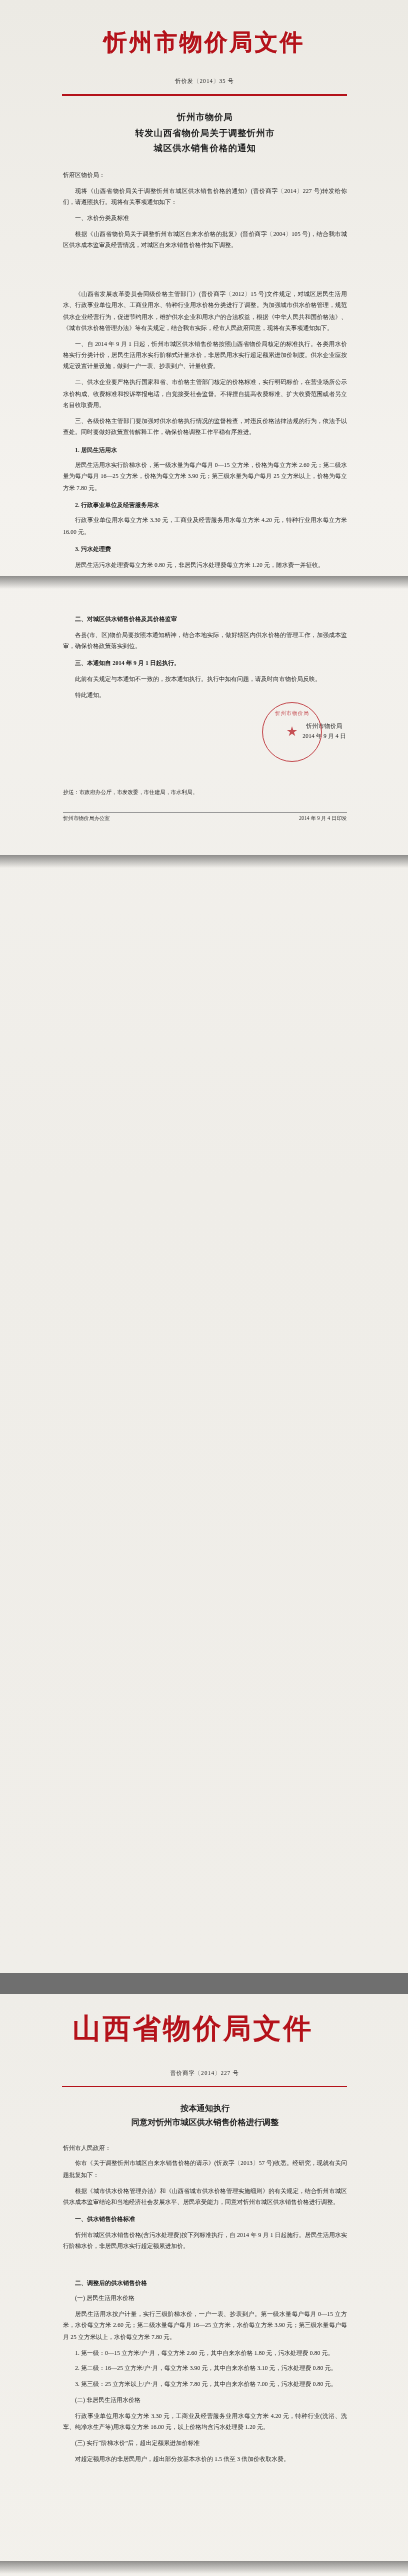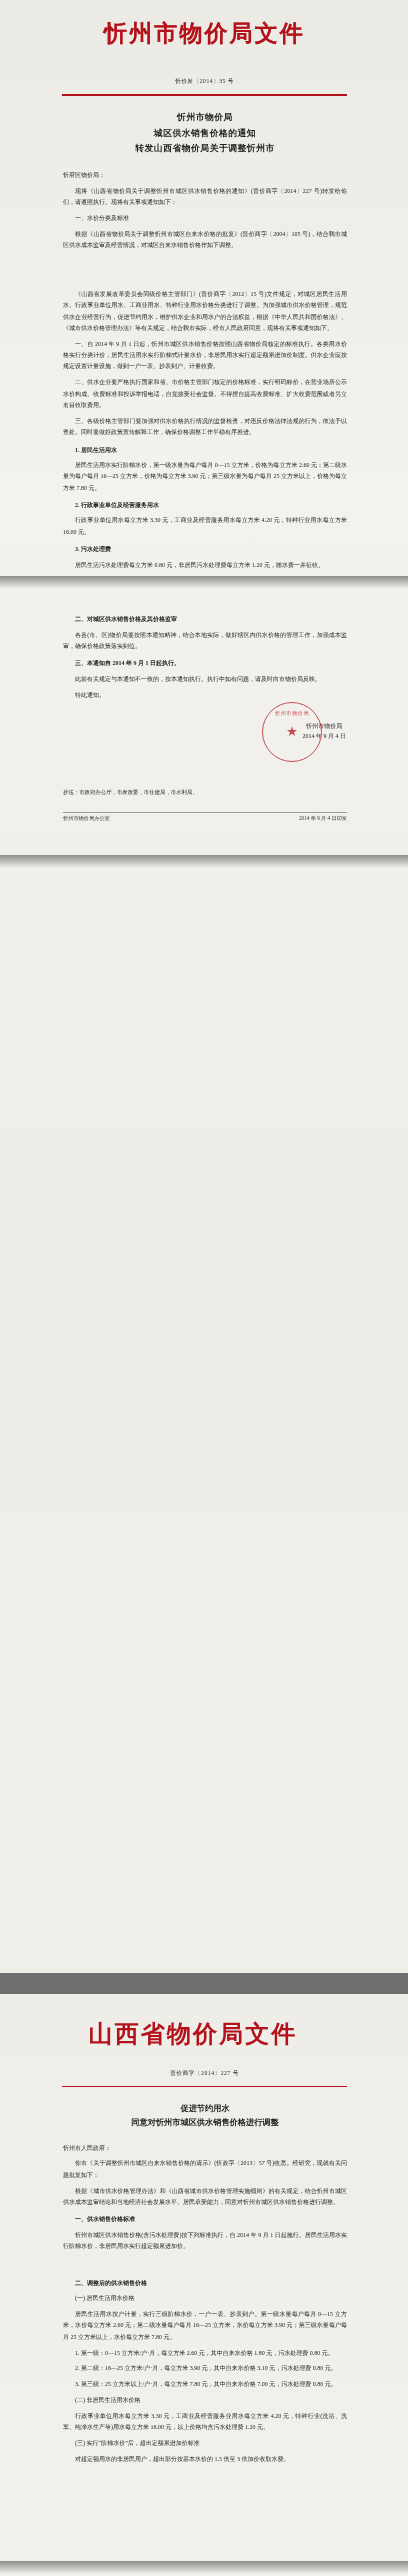--- a/index.html
+++ b/index.html
@@ -31,21 +31,21 @@
   
   .doc-title-red {
     color: #b4121a;
     font-family: "Liberation Serif", serif;
     font-weight: bold;
     text-align: center;
     letter-spacing: 2.1px;
   }
   .p1-title {
     position: absolute;
-    top: 18px;
+    top: 27px;
     left: 0;
     width: 409px;
     font-size: 23px;
     text-shadow: 0 0 0.5px rgba(180,18,26,.6);
   }
   .red-rule {
     position: absolute;
     left: 62px;
     width: 285px;
     height: 1.5px;
@@ -131,21 +131,21 @@
     background: linear-gradient(180deg, rgba(60,60,60,.55), rgba(110,110,110,0));
   }
   .page-break {
     width: 409px;
     height: 20.6px;
     background: #6f6f6f;
     margin: 0 auto;
   }
   .list-item { margin: 0 0 4.6px 0; text-indent: 2em; }
   .heading-sub { font-weight: bold; text-indent: 2em; margin: 6.2px 0 4.1px 0; }
-  .p2-title { position: absolute; top: 24px; left: 0; width: 386px; font-size: 24px; }
+  .p2-title { position: absolute; top: 16px; left: 0; width: 386px; font-size: 28px; }
   .p2-rule { top: 92px; }
   .p2-docnum { top: 76px; }
   .notice-title {
     text-align: center;
     font-weight: bold;
     font-size: 8.2px;
     line-height: 14.4px;
   }
   .small-note { font-size: 5.4px; line-height: 9.8px; }
 </style>
@@ -153,22 +153,22 @@
 <body>
 
 <div class="page page-1">
 
   <div class="doc-title-red p1-title">忻州市物价局文件</div>
   <div class="doc-number p1-docnum">忻价发〔2014〕35 号</div>
   <div class="red-rule p1-rule"></div>
 
   <div class="body-col" style="top:110px;">
     <div class="subject">忻州市物价局</div>
+    <div class="subject">转发山西省物价局关于调整忻州市</div>
     <div class="subject">城区供水销售价格的通知</div>
-    <div class="subject">转发山西省物价局关于调整忻州市</div>
   </div>
 
   <div class="body-col" style="top:170px;">
     <p class="p-plain">忻府区物价局：</p>
     <p class="p-indent">现将《山西省物价局关于调整忻州市城区供水销售价格的通知》(晋价商字〔2014〕227 号)转发给你们，请遵照执行。现将有关事项通知如下：</p>
     <p class="p-indent">一、水价分类及标准</p>
     <p class="p-indent">根据《山西省物价局关于调整忻州市城区自来水价格的批复》(晋价商字〔2004〕105 号)，结合我市城区供水成本监审及经营情况，对城区自来水销售价格作如下调整。</p>
   </div>
 
   <div class="body-col" style="top:289px;">
@@ -218,21 +218,21 @@
 
 <div class="page-break"></div>
 
 <div class="page page-2">
 
   <div class="doc-title-red p2-title">山西省物价局文件</div>
   <div class="doc-number p2-docnum">晋价商字〔2014〕227 号</div>
   <div class="red-rule p2-rule"></div>
 
   <div class="body-col" style="top:108px;">
-    <div class="notice-title">促进节约用水</div>
+    <div class="notice-title">按本通知执行</div>
     <div class="notice-title">同意对忻州市城区供水销售价格进行调整</div>
   </div>
 
   <div class="body-col" style="top:149px;">
     <p class="p-plain">忻州市人民政府：</p>
     <p class="p-indent">你市《关于调整忻州市城区自来水销售价格的请示》(忻政字〔2013〕57 号)收悉。经研究，现就有关问题批复如下：</p>
     <p class="p-indent">根据《城市供水价格管理办法》和《山西省城市供水价格管理实施细则》的有关规定，结合忻州市城区供水成本监审结论和当地经济社会发展水平、居民承受能力，同意对忻州市城区供水销售价格进行调整。</p>
     <p class="heading-sub">一、供水销售价格标准</p>
     <p class="p-indent">忻州市城区供水销售价格(含污水处理费)按下列标准执行，自 2014 年 9 月 1 日起施行。居民生活用水实行阶梯水价，非居民用水实行超定额累进加价。</p>
   </div>

